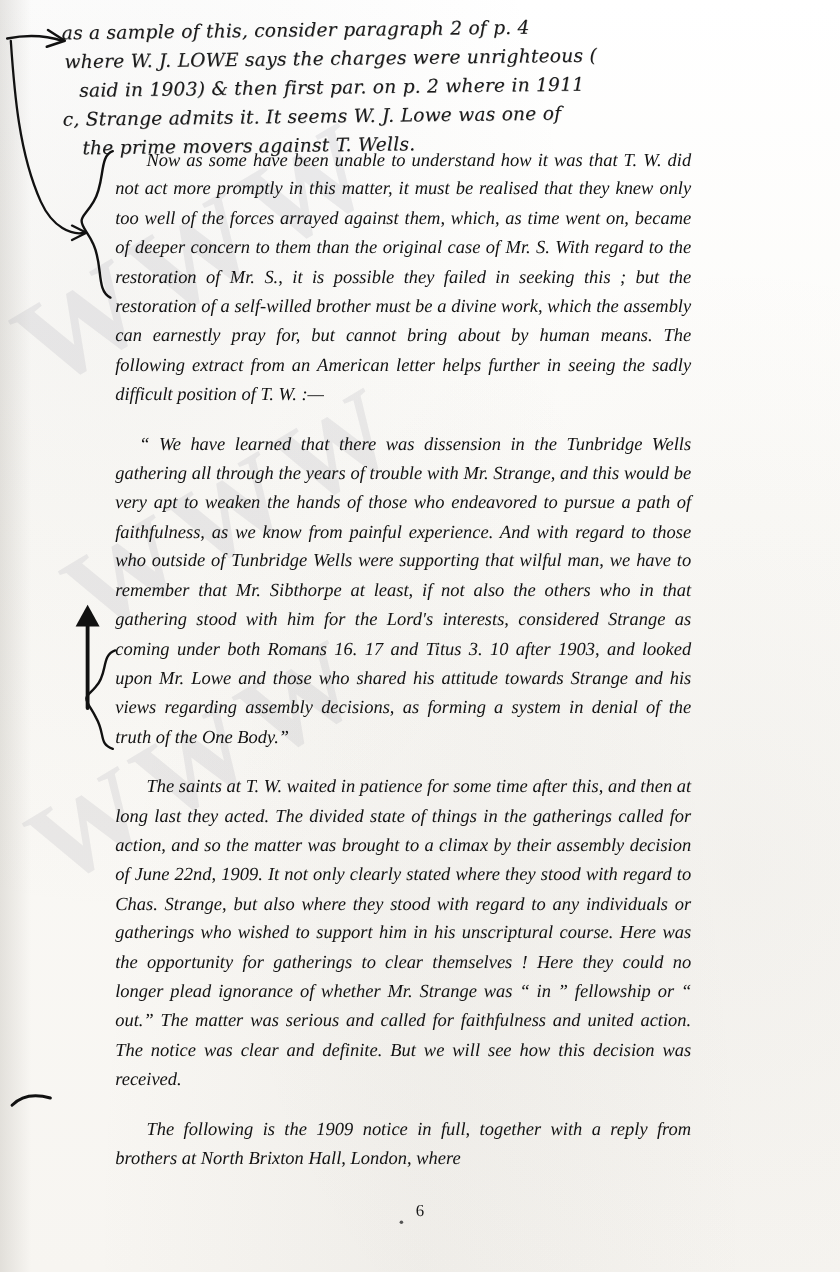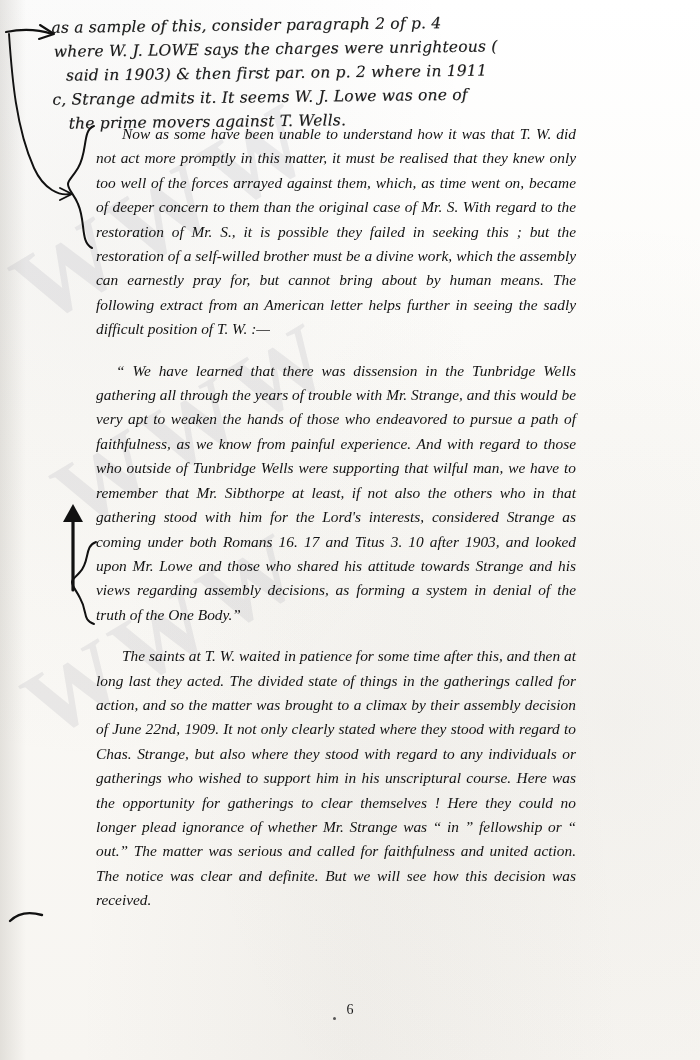--- a/index.html
+++ b/index.html
@@ -158,20 +158,21 @@
     <span class="hw-line l2">where W. J. LOWE says the charges were unrighteous (</span>
     <span class="hw-line l3">said in 1903) &amp; then first par. on p. 2 where in 1911</span>
     <span class="hw-line l4">c, Strange admits it. It seems W. J. Lowe was one of</span>
     <span class="hw-line l5">the prime movers against T. Wells.</span>
   </div>
 
   <div class="body-text">
     <p class="para">Now as some have been unable to understand how it was that T. W. did not act more promptly in this matter, it must be realised that they knew only too well of the forces arrayed against them, which, as time went on, became of deeper concern to them than the original case of Mr. S. With regard to the restoration of Mr. S., it is possible they failed in seeking this ; but the restoration of a self-willed brother must be a divine work, which the assembly can earnestly pray for, but cannot bring about by human means. The following extract from an American letter helps further in seeing the sadly difficult position of T. W. :—</p>
     <p class="para quote">“ We have learned that there was dissension in the Tunbridge Wells gathering all through the years of trouble with Mr. Strange, and this would be very apt to weaken the hands of those who endeavored to pursue a path of faithfulness, as we know from painful experience. And with regard to those who outside of Tunbridge Wells were supporting that wilful man, we have to remember that Mr. Sibthorpe at least, if not also the others who in that gathering stood with him for the Lord's interests, considered Strange as coming under both Romans 16. 17 and Titus 3. 10 after 1903, and looked upon Mr. Lowe and those who shared his attitude towards Strange and his views regarding assembly decisions, as forming a system in denial of the truth of the One Body.”</p>
     <p class="para">The saints at T. W. waited in patience for some time after this, and then at long last they acted. The divided state of things in the gatherings called for action, and so the matter was brought to a climax by their assembly decision of June 22nd, 1909. It not only clearly stated where they stood with regard to Chas. Strange, but also where they stood with regard to any individuals or gatherings who wished to support him in his unscriptural course. Here was the opportunity for gatherings to clear themselves ! Here they could no longer plead ignorance of whether Mr. Strange was “ in ” fellowship or “ out.” The matter was serious and called for faithfulness and united action. The notice was clear and definite. But we will see how this decision was received.</p>
+    <p class="para">The following is the 1909 notice in full, together with a reply from brothers at North Brixton Hall, London, where</p>
   </div>
 
   <div class="ink" id="arrow-top">
     <svg width="70" height="190" viewBox="0 0 70 190">
       <path d="M2 14 C 22 10, 36 12, 48 16" stroke="#111" stroke-width="2.1" fill="none" stroke-linecap="round"></path>
       <path d="M36 7 L 50 16 L 35 21" stroke="#111" stroke-width="2.1" fill="none" stroke-linecap="round" stroke-linejoin="round"></path>
       <path d="M5 16 C 8 60, 12 110, 30 150 C 40 172, 56 178, 66 176" stroke="#111" stroke-width="1.9" fill="none" stroke-linecap="round"></path>
       <path d="M56 170 L 68 176 L 56 182" stroke="#111" stroke-width="1.9" fill="none" stroke-linecap="round" stroke-linejoin="round"></path>
     </svg>
   </div>

